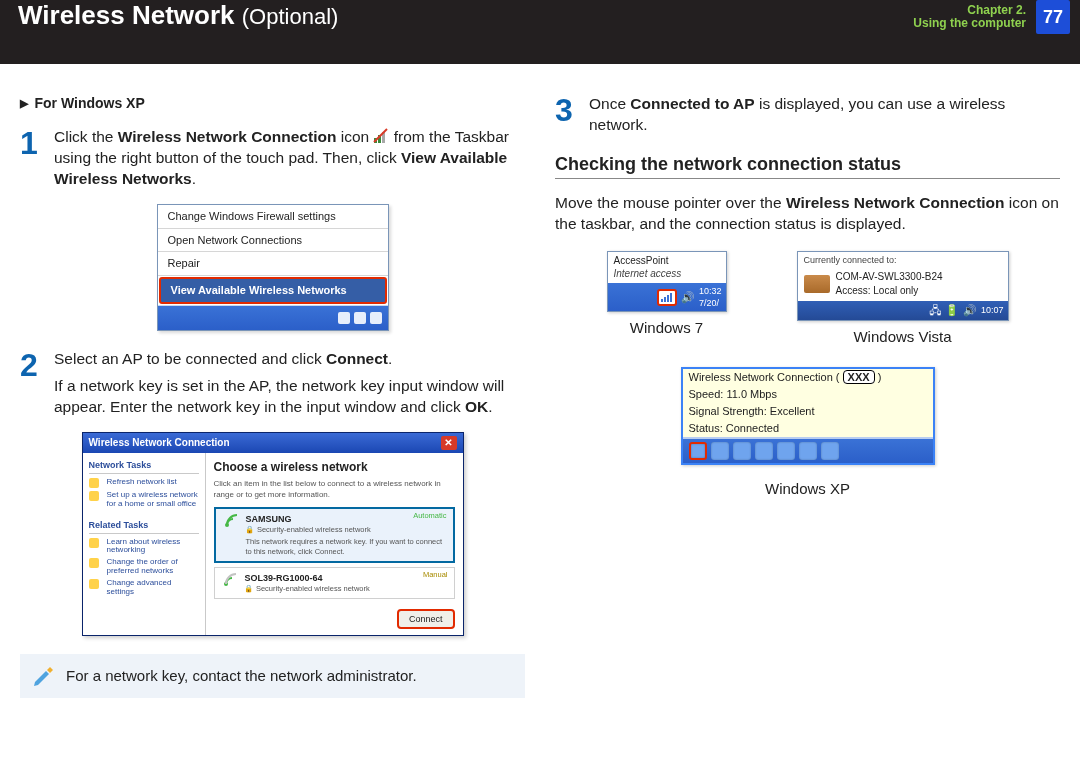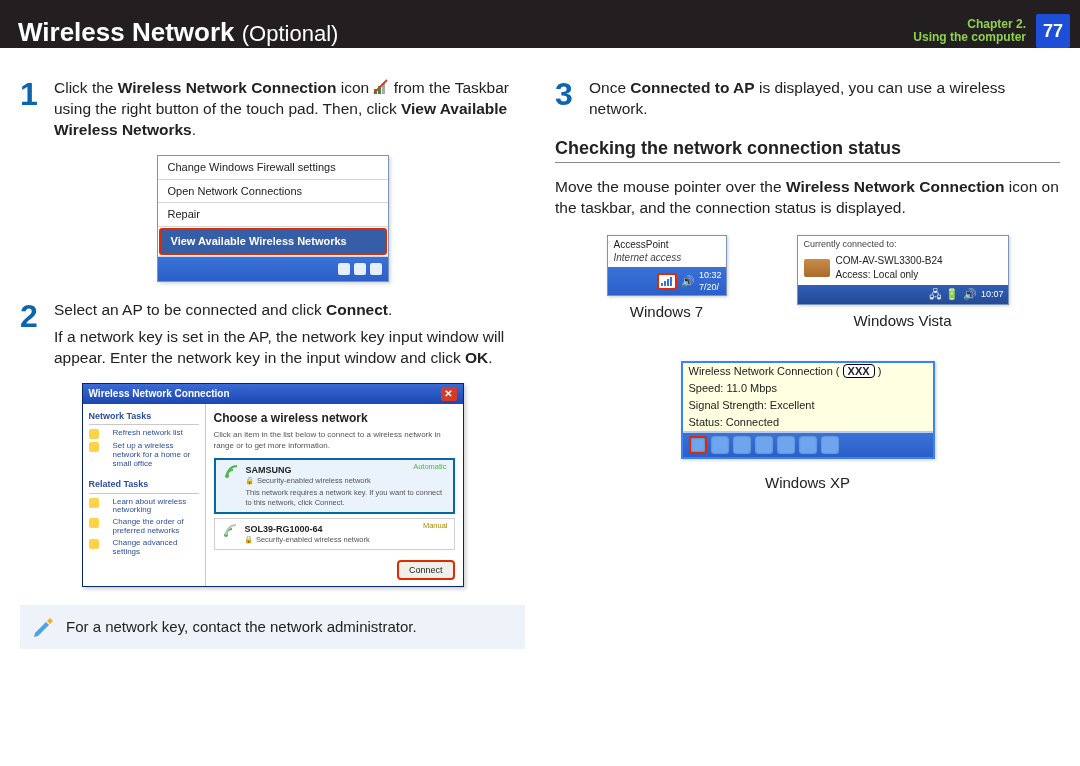--- a/index.html
+++ b/index.html
@@ -7,23 +7,23 @@
     padding: 0;
     font-family: "Segoe UI", Arial, sans-serif;
     background: #fff;
     color: #222;
     width: 1080px;
   }
   .header {
     background: #231f20;
     color: #fff;
     display: flex;
-    align-items: flex-end;
+    align-items: flex-start;
     justify-content: space-between;
-    height: 48px;
+    height: 64px;
     padding: 0 10px 0 18px;
   }
   .header-title {
     font-size: 26px;
     font-weight: 700;
   }
   .header-title .opt {
     font-weight: 400;
     font-size: 22px;
   }
@@ -173,21 +173,21 @@
     margin: 2px 0 4px 0;
     font-size: 9px;
     border-bottom: 1px solid #c9c9c9;
     padding-bottom: 2px;
   }
   .side-link {
     color: #2c4e9b;
     font-size: 8px;
     margin: 3px 0;
     display: flex;
-    gap: 14px;
+    gap: 8px;
     align-items: flex-start;
     line-height: 1.1;
   }
   .side-ico {
     width: 10px; height: 10px;
     background: #ffd24a;
     flex-shrink: 0;
     border-radius: 2px;
   }
   .fig2 .main {
@@ -277,21 +277,21 @@
     margin: 16px 0 2px 0;
   }
   .section-rule {
     border: none;
     border-top: 1px solid #888;
     margin: 2px 0 14px 0;
   }
   .examples {
     display: flex;
     flex-wrap: wrap;
-    gap: 30px 70px;
+    gap: 20px 70px;
     justify-content: center;
     align-items: flex-start;
     margin-top: 16px;
   }
   .ex-col {
     text-align: center;
     font-size: 15px;
   }
   
   .win7box {
@@ -417,20 +417,23 @@
       <span>Using the computer</span>
     </div>
     <div class="chapnum">77</div>
   </div>
 </div>
 
 <div class="page">
 
   <div class="col">
 
+    <div class="sub-heading">
+      <span class="arrow-icon"></span><span>For Windows XP</span>
+    </div>
 
     <div class="step">
       <div class="bignum">1</div>
       <div>
         <span>Click the </span><span class="bold">Wireless Network Connection</span><span> icon </span>
         <svg class="wifi-icon" viewBox="0 0 16 16">
           <rect x="1" y="10" width="3" height="5" fill="#3a8a3a"></rect>
           <rect x="5" y="7" width="3" height="8" fill="#3a8a3a"></rect>
           <rect x="9" y="4" width="3" height="11" fill="#a8a8a8"></rect>
           <line x1="1" y1="14" x2="14" y2="1" stroke="#d83a28" stroke-width="2"></line>

